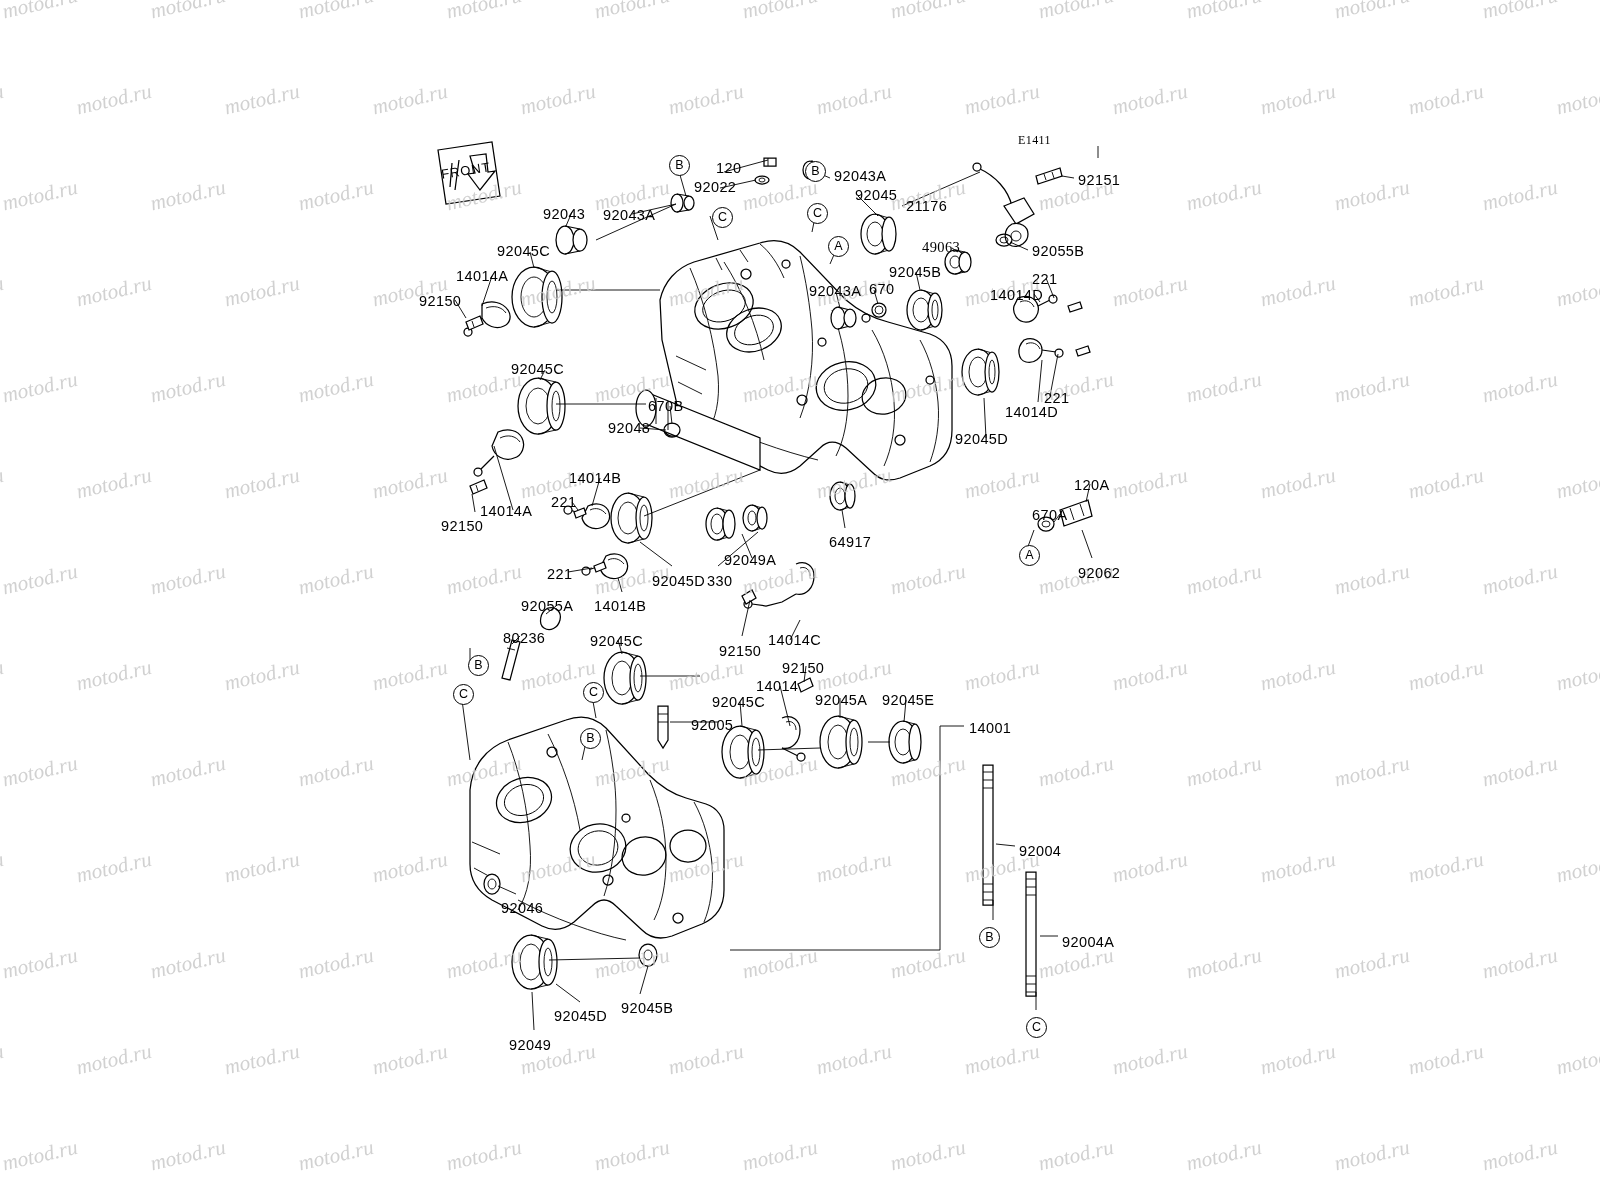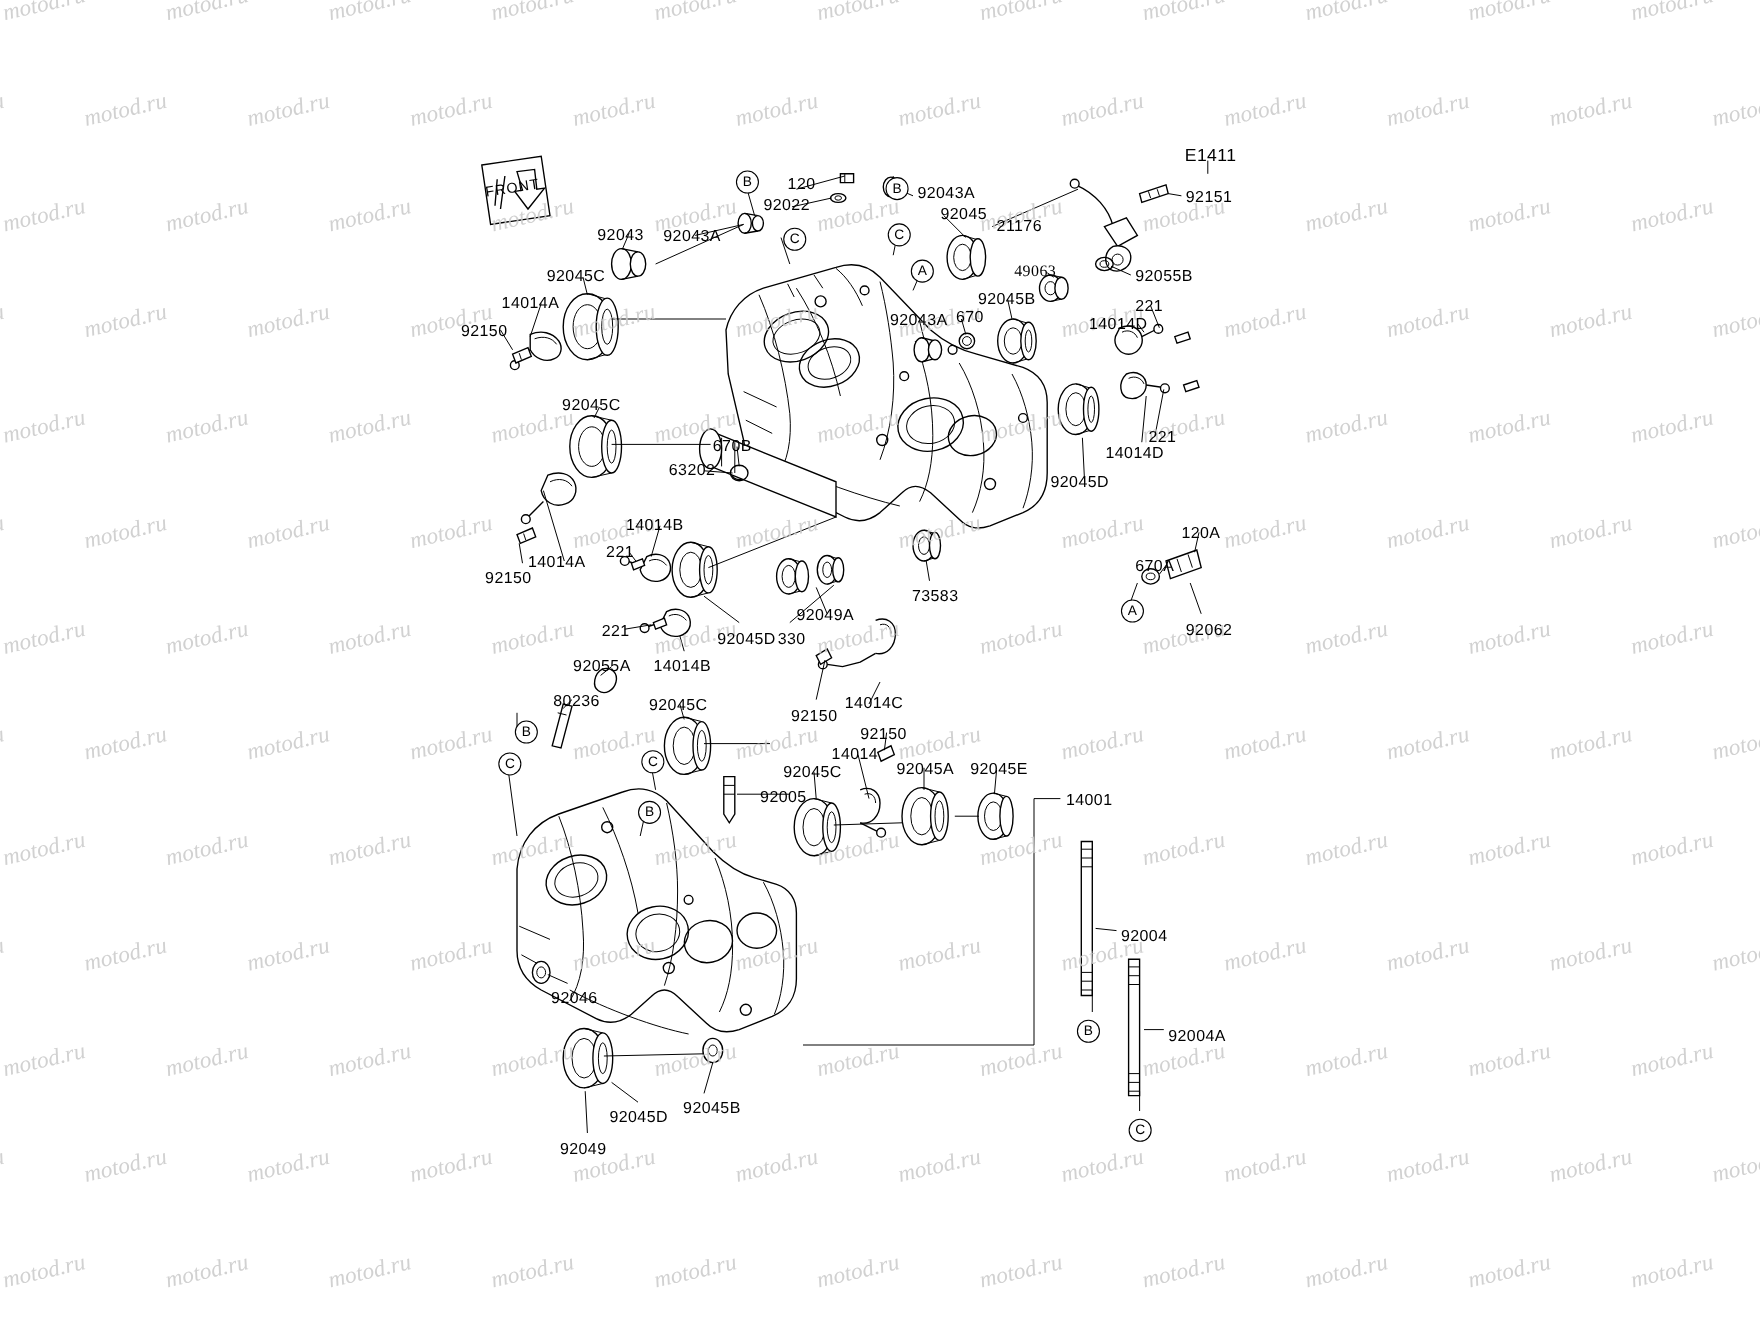--- a/index.html
+++ b/index.html
@@ -543,21 +543,21 @@
       <path d="M710,216 L718,240"></path>
       <path d="M816,212 L812,232"></path>
       <path d="M836,250 L830,264"></path>
       <path d="M1026,552 L1034,530"></path>
       <path d="M678,168 L686,196"></path>
       <path d="M812,172 L812,160"></path>
     </g>
   </svg>
 
   <div id="labels">
-      <div class="lbl" style="left: 1077px; top: 133px; font-size: 16px;">E1411</div>
+      <div class="lbl" style="left: 1018px; top: 133px; font-size: 12px; font-family: Liberation Serif, serif;">E1411</div>
       <div class="lbl" style="left: 1078px; top: 172px;">92151</div>
       <div class="lbl" style="left: 834px; top: 168px;">92043A</div>
       <div class="lbl" style="left: 855px; top: 187px;">92045</div>
       <div class="lbl" style="left: 716px; top: 160px;">120</div>
       <div class="lbl" style="left: 694px; top: 179px;">92022</div>
       <div class="lbl" style="left: 906px; top: 198px;">21176</div>
       <div class="lbl" style="left: 543px; top: 206px;">92043</div>
       <div class="lbl" style="left: 603px; top: 207px;">92043A</div>
       <div class="lbl" style="left: 497px; top: 243px;">92045C</div>
       <div class="lbl" style="left: 922px; top: 239px; font-family: Liberation Serif, serif;">49063</div>
@@ -566,29 +566,29 @@
       <div class="lbl" style="left: 889px; top: 264px;">92045B</div>
       <div class="lbl" style="left: 809px; top: 283px;">92043A</div>
       <div class="lbl" style="left: 869px; top: 281px;">670</div>
       <div class="lbl" style="left: 1032px; top: 271px;">221</div>
       <div class="lbl" style="left: 419px; top: 293px;">92150</div>
       <div class="lbl" style="left: 990px; top: 287px;">14014D</div>
       <div class="lbl" style="left: 511px; top: 361px;">92045C</div>
       <div class="lbl" style="left: 1044px; top: 390px;">221</div>
       <div class="lbl" style="left: 1005px; top: 404px;">14014D</div>
       <div class="lbl" style="left: 648px; top: 398px;">670B</div>
-      <div class="lbl" style="left: 608px; top: 420px;">63202</div>
+      <div class="lbl" style="left: 608px; top: 420px;">92048</div>
       <div class="lbl" style="left: 955px; top: 431px;">92045D</div>
       <div class="lbl" style="left: 569px; top: 470px;">14014B</div>
       <div class="lbl" style="left: 1074px; top: 477px;">120A</div>
       <div class="lbl" style="left: 1032px; top: 507px;">670A</div>
       <div class="lbl" style="left: 480px; top: 503px;">14014A</div>
       <div class="lbl" style="left: 551px; top: 494px;">221</div>
       <div class="lbl" style="left: 441px; top: 518px;">92150</div>
-      <div class="lbl" style="left: 829px; top: 534px;">73583</div>
+      <div class="lbl" style="left: 829px; top: 534px;">64917</div>
       <div class="lbl" style="left: 724px; top: 552px;">92049A</div>
       <div class="lbl" style="left: 1078px; top: 565px;">92062</div>
       <div class="lbl" style="left: 547px; top: 566px;">221</div>
       <div class="lbl" style="left: 652px; top: 573px;">92045D</div>
       <div class="lbl" style="left: 707px; top: 573px;">330</div>
       <div class="lbl" style="left: 594px; top: 598px;">14014B</div>
       <div class="lbl" style="left: 521px; top: 598px;">92055A</div>
       <div class="lbl" style="left: 503px; top: 630px;">80236</div>
       <div class="lbl" style="left: 590px; top: 633px;">92045C</div>
       <div class="lbl" style="left: 719px; top: 643px;">92150</div>

